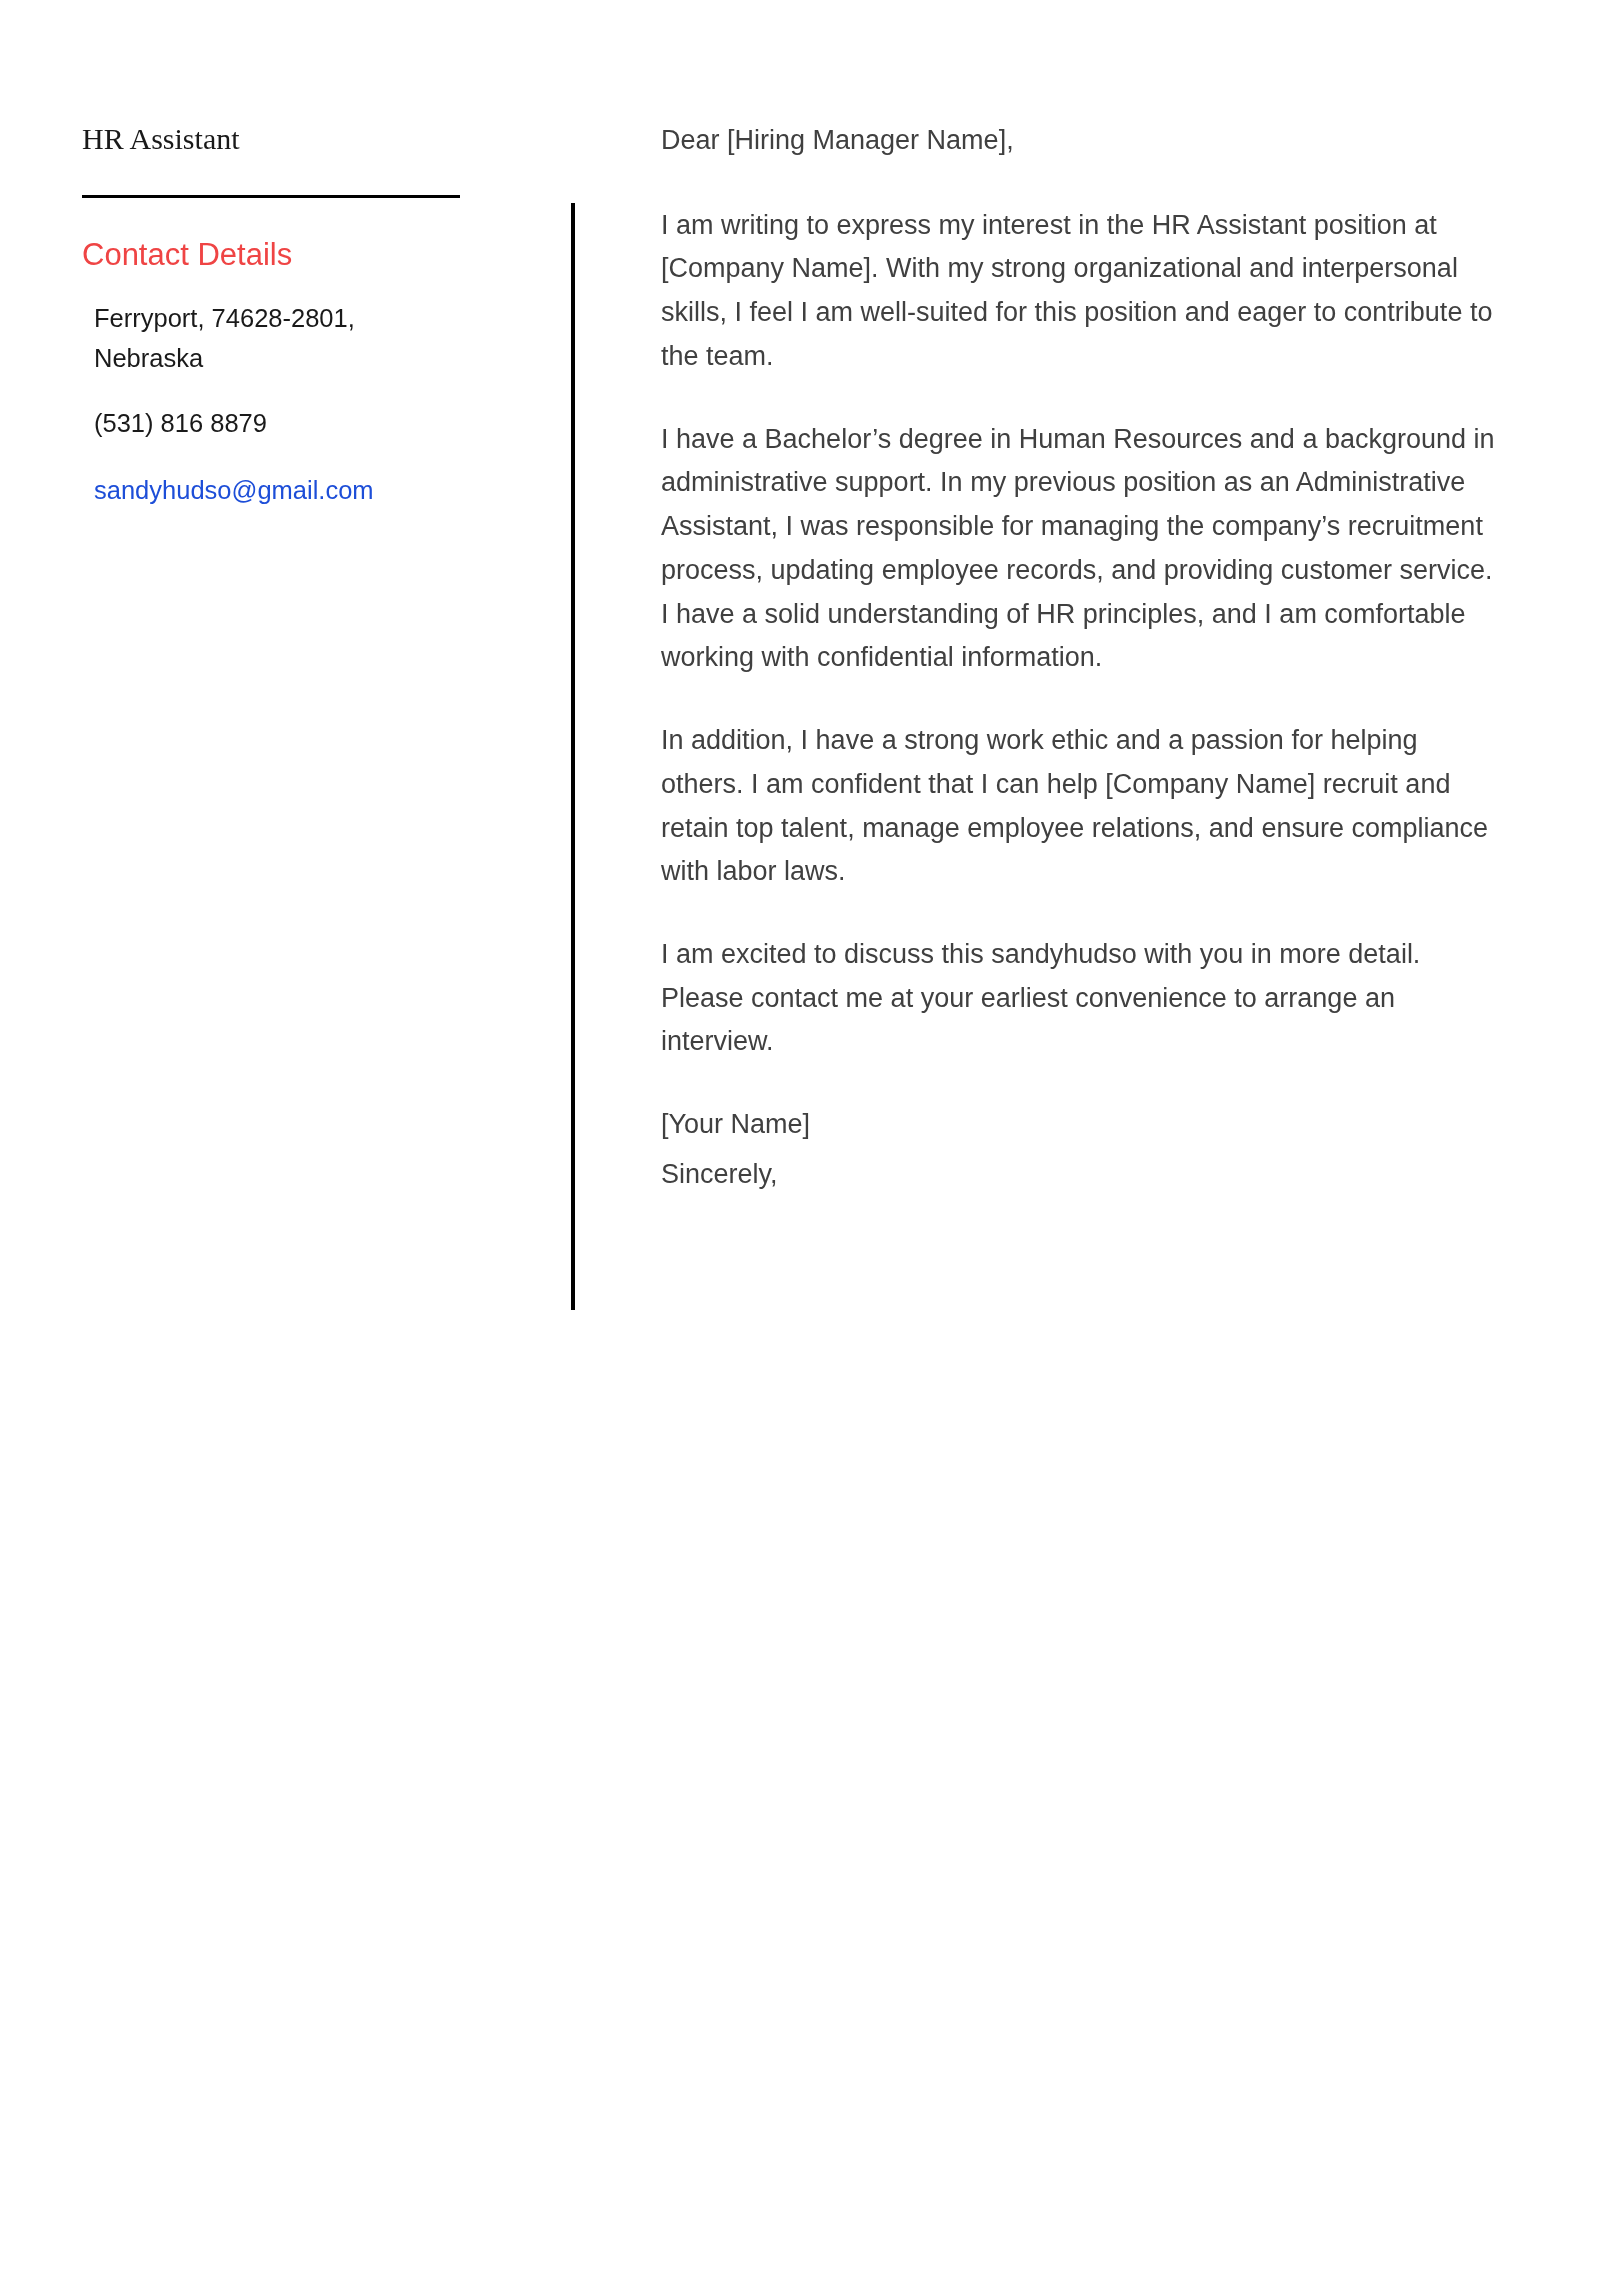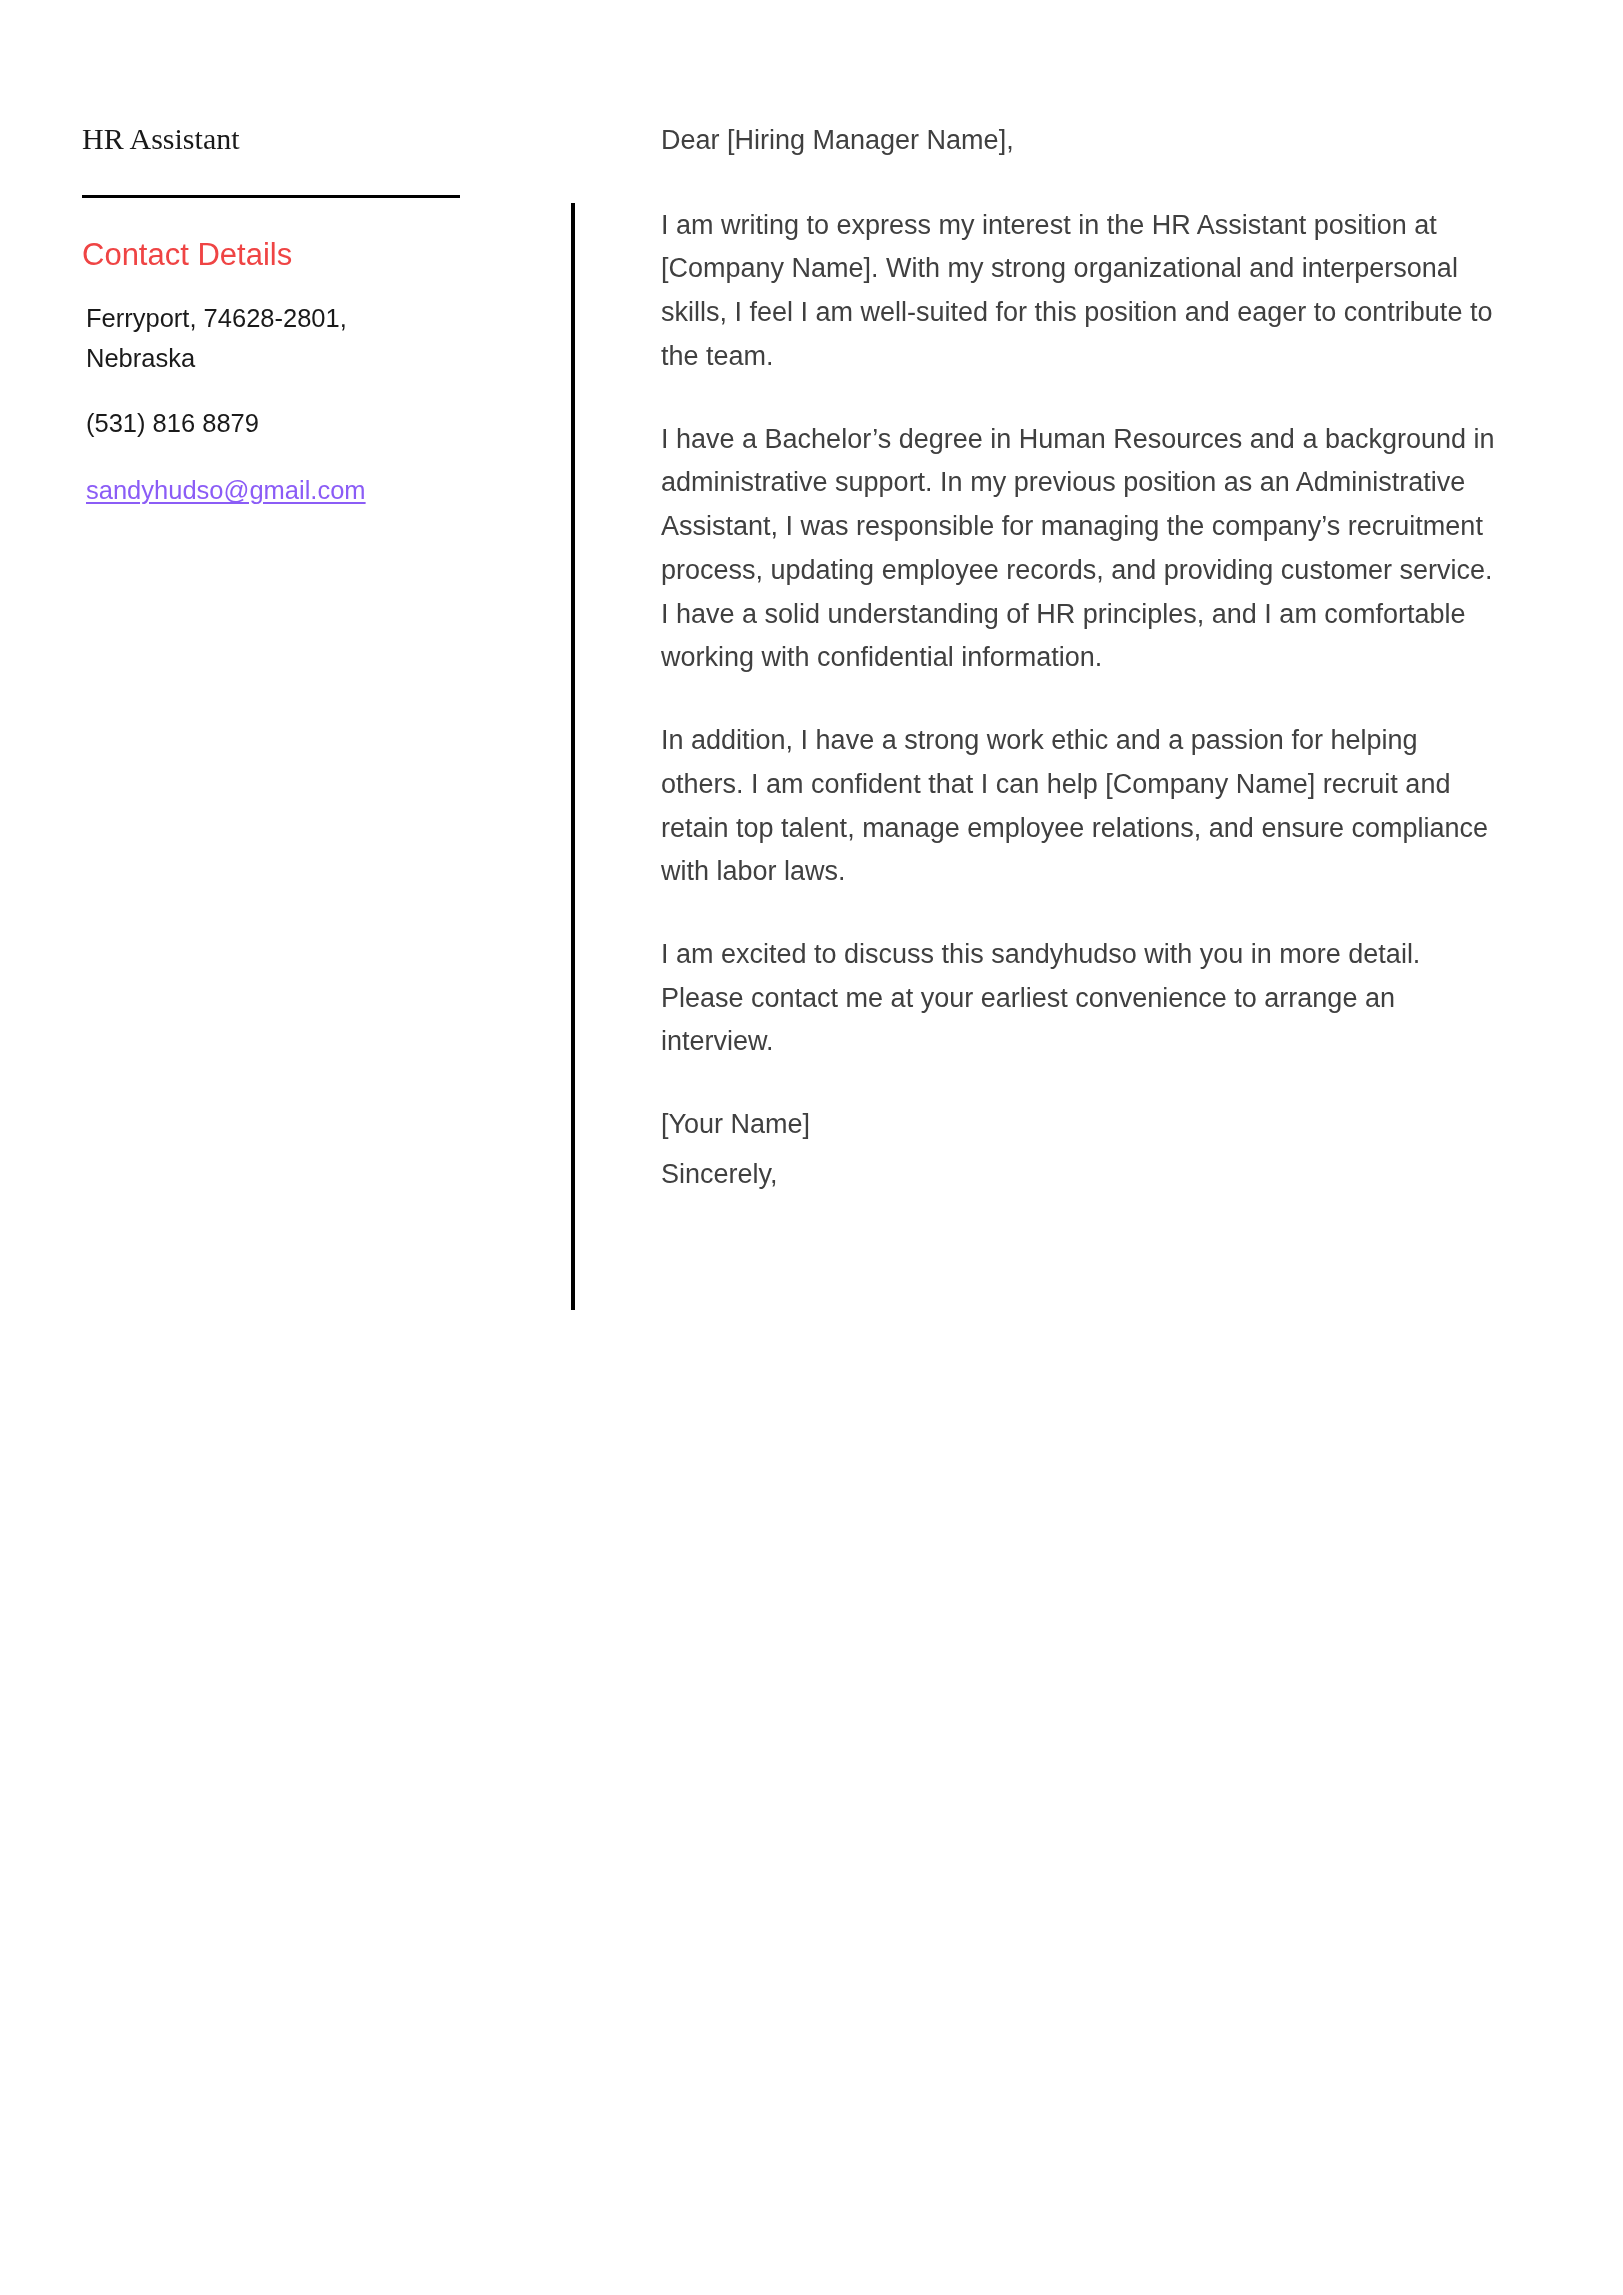--- a/index.html
+++ b/index.html
@@ -63,38 +63,37 @@
   .section-heading {
     display: block;
     margin-top: 38px;
     font-size: 31px;
     font-weight: 400;
     line-height: 1.2;
     color: #ef4444;
   }
 
   .contact-list {
-    margin: 4px;
+    margin: 12px;
     padding: 0;
     list-style: none;
   }
   .contact-item {
     margin-top: 26px;
     font-size: 25.5px;
     font-weight: 300;
     line-height: 1.55;
     color: #1a1a1a;
     max-width: 340px;
   }
   .contact-item.email {
     margin-top: 27.5px;
   }
   .email-link {
-    color: #8b5cf6;
-    text-decoration: underline;
+    color: #1d4ed8;
     text-underline-offset: 3.3px;
     text-decoration-thickness: 2px;
   }
 
   
   .divider {
     position: absolute;
     left: 571px;
     top: 203px;
     width: 3.9px;

